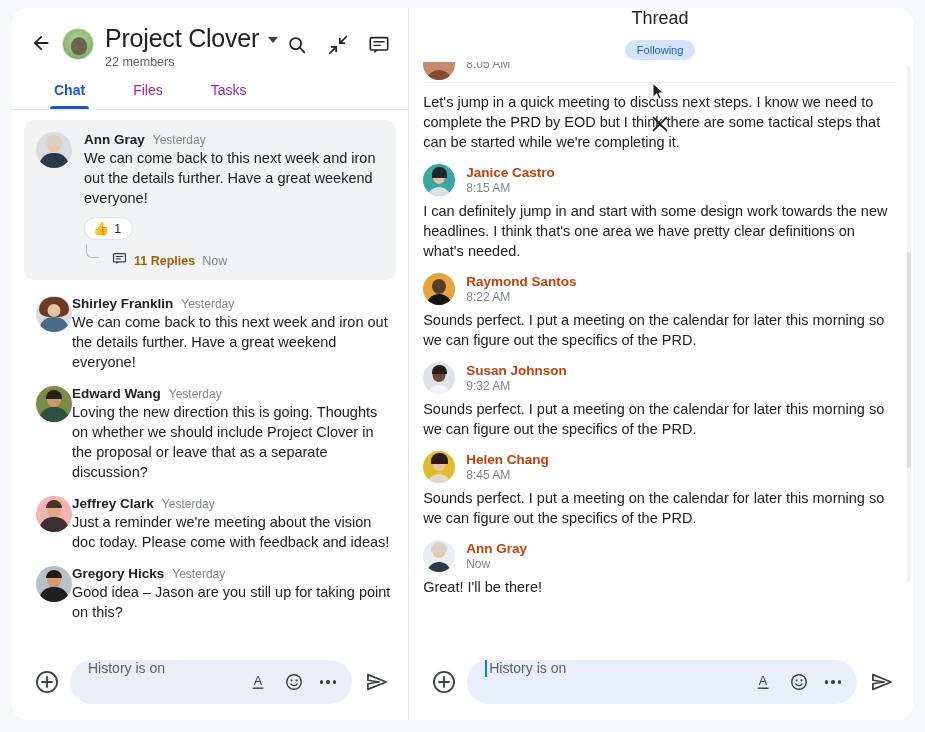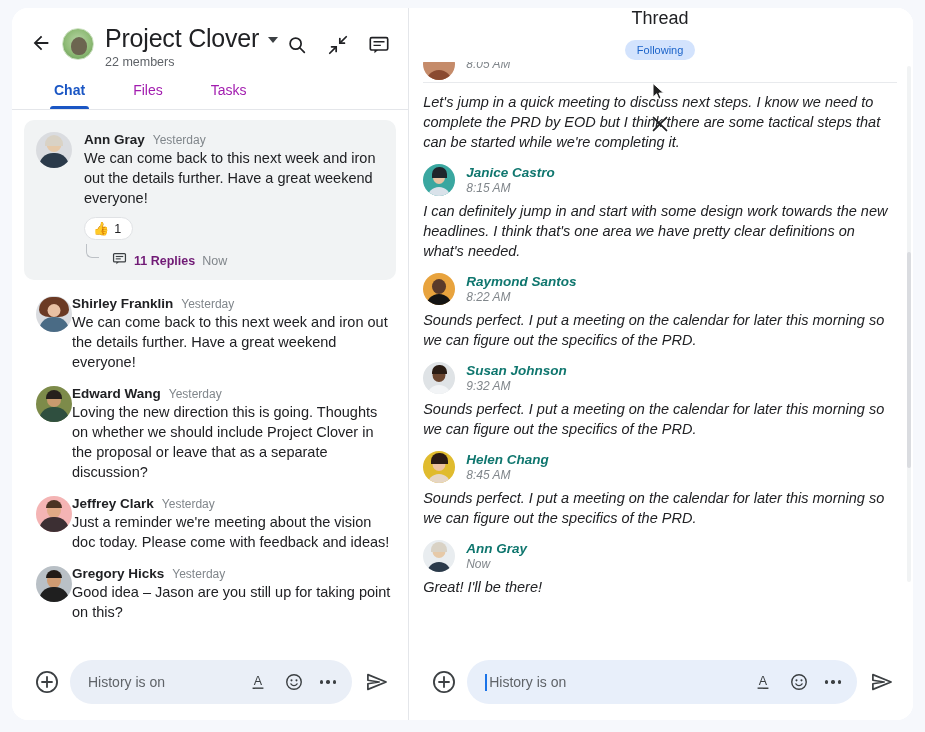--- a/index.html
+++ b/index.html
@@ -112,32 +112,32 @@
   .replies-row {
     display: flex; align-items: center; gap: 7px;
     margin-top: 11px; margin-left: 2px; position: relative; padding-left: 26px;
     cursor: pointer;
   }
   .elbow {
     position: absolute; left: 0; top: -7px; width: 13px; height: 14px;
     border-left: 1.6px solid #bdc1c6; border-bottom: 1.6px solid #bdc1c6;
     border-bottom-left-radius: 6px;
   }
-  .replies-count { font-size: 12.5px; font-weight: bold; color: #701a75; }
+  .replies-count { font-size: 12.5px; font-weight: bold; color: #a16207; }
   .replies-time { font-size: 12.5px; color: #80868b; }
 
   
   .composer {
     display: flex; align-items: center; gap: 10px;
     padding: 12px 18px 16px 22px;
   }
   .plus-btn { width: 26px; height: 26px; flex: 0 0 26px; cursor: pointer; }
   .input-pill {
     flex: 1 1 auto; height: 44px; background: #eaeff7; border-radius: 22px;
-    display: flex; align-items: center; padding: 0 16px 0 18px; gap: 0;
+    display: flex; padding: 0 16px 0 18px; gap: 0;
   }
   .input-pill.focused { background: #e8effa; }
   .caret-bar {
     width: 2px; height: 17px; background: #1a73e8; margin-right: 2px;
     animation: blink 1.1s steps(1) infinite;
   }
   @keyframes blink { 0%,55%{opacity:1} 56%,100%{opacity:1} }
   .ph { font-size: 14px; color: #5f6368; flex: 1 1 auto; }
   .pill-icons { display: flex; align-items: center; gap: 16px; }
   .pi { width: 20px; height: 20px; cursor: pointer; }
@@ -160,25 +160,25 @@
     background: #d3e3fd; color: #1b63c9; font-size: 11px;
     border-radius: 999px; padding: 4px 12px; cursor: pointer;
   }
   .th-spacer { flex: 1 1 auto; }
   .cursor-arrow { width: 16px; height: 20px; margin-right: 2px; }
   .close-btn { width: 22px; height: 22px; cursor: pointer; }
 
   .thread-scroll {
     flex: 1 1 auto; overflow: hidden; padding: 40px 16px 0 14px; position: relative;
   }
-  .t-msg { padding: 9px 0 3px 0; font-style: italic; }
+  .t-msg { padding: 9px 0 3px 0; }
   .t-head { display: flex; align-items: center; gap: 11px; margin-bottom: 5px; }
   .t-avatar { width: 32px; height: 32px; flex: 0 0 32px; border-radius: 50%;
               overflow: hidden; position: relative; background: #dadce0; }
-  .t-name { font-size: 13.5px; font-weight: bold; color: #0f766e; line-height: 16px; }
+  .t-name { font-size: 13.5px; font-weight: bold; color: #c2410c; line-height: 16px; }
   .t-time { font-size: 12px; color: #80868b; line-height: 15px; }
   .t-text { font-size: 14.5px; line-height: 20px; color: #202124; }
   .t-divider { height: 1px; background: #e8eaed; margin: 0 0 0 0; }
 
   .scroll-track {
     position: absolute; right: 2px; top: 58px; bottom: 66px; width: 4px;
     background: #f1f3f4; border-radius: 2px;
   }
   .scroll-thumb {
     position: absolute; right: 0; top: 36%; width: 4px; height: 42%;

